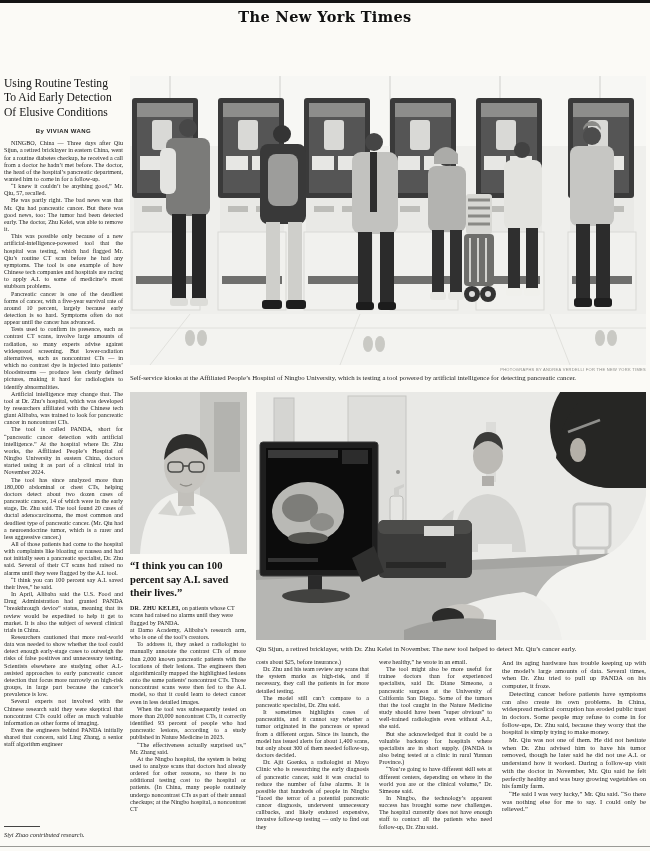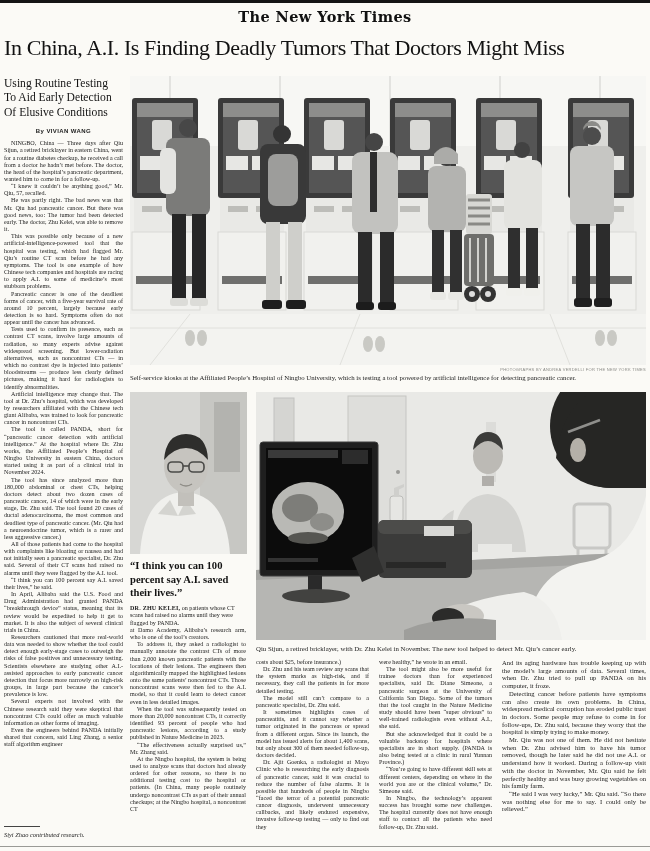--- a/index.html
+++ b/index.html
@@ -43,21 +43,20 @@
   .col-c{left:379px;top:659px;width:113px;height:186px;}
   .col-d{left:502px;top:659px;width:144px;height:186px;font-size:6.6px;line-height:7.7px;}
   .bottomrule{position:absolute;left:0;top:846px;width:650px;height:1px;background:#9a9a96;}
 </style>
 </head>
 <body>
 
 <div class="page">
   <div class="toprule"></div>
   <div class="nameplate">The New York Times</div>
-  <h1 class="headline" style="margin:0;">In China, A.I. Is Finding Deadly Tumors That Doctors Might Miss</h1>
 
   <div class="leftcol">
     <div class="subhead">Using Routine Testing
 To Aid Early Detection
 Of Elusive Conditions</div>
     <div class="byline">By VIVIAN WANG</div>
     <div class="bodytext leftbody">
         <p class="para">NINGBO, China — Three days after Qiu Sijun, a retired bricklayer in eastern China, went for a routine diabetes checkup, he received a call from a doctor he hadn’t met before. The doctor, the head of the hospital’s pancreatic department, wanted him to come in for a follow-up.</p>
         <p class="para">“I knew it couldn’t be anything good,” Mr. Qiu, 57, recalled.</p>
         <p class="para">He was partly right. The bad news was that Mr. Qiu had pancreatic cancer. But there was good news, too: The tumor had been detected early. The doctor, Zhu Kelei, was able to remove it.</p>

